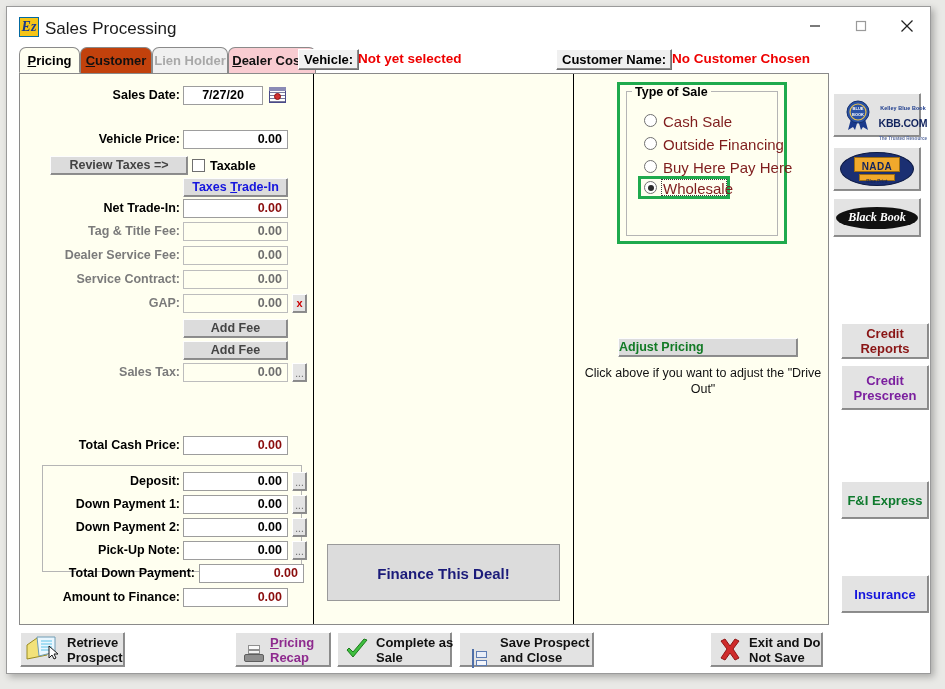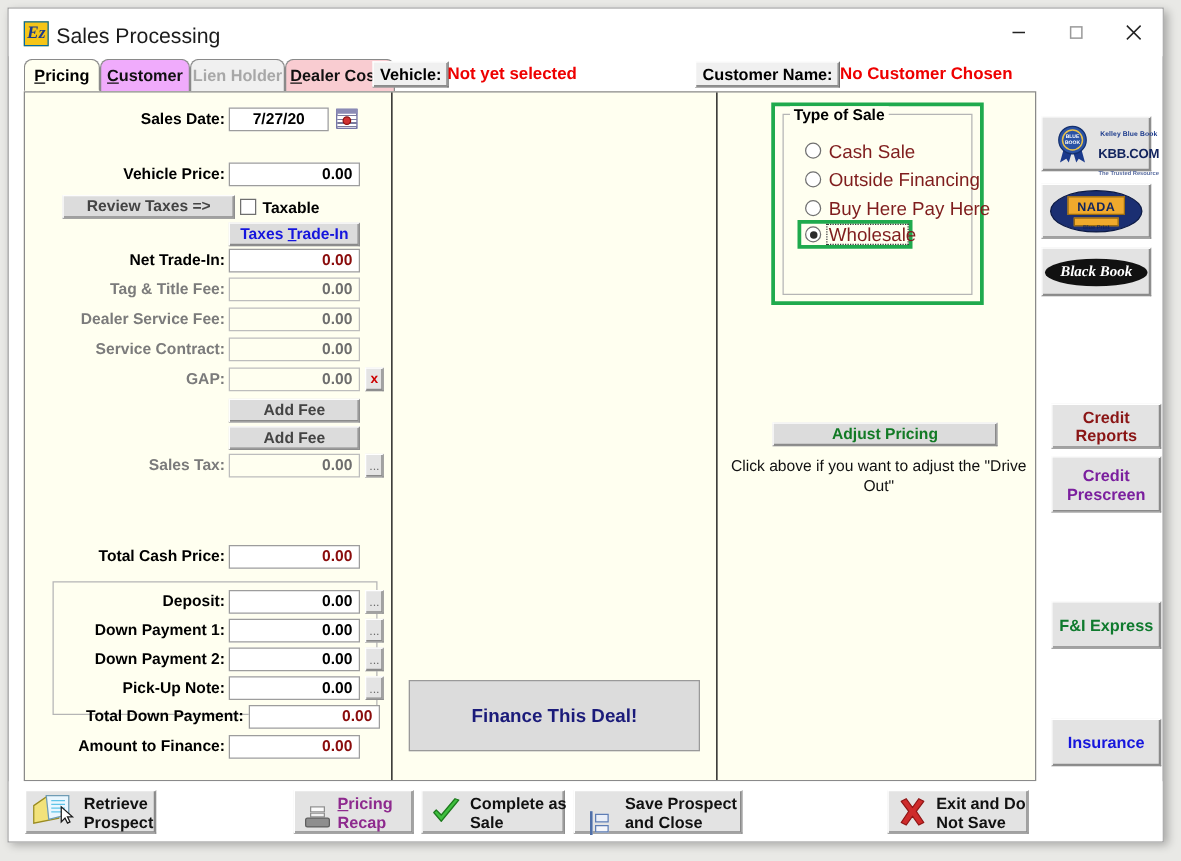--- a/index.html
+++ b/index.html
@@ -32,21 +32,21 @@
   .tab{
     position:absolute;top:0;height:26px;
     border:1px solid #8a8a8a;border-bottom:none;
     border-radius:7px 7px 0 0;
     font-size:13px;font-weight:bold;color:#111;
     line-height:25px;text-align:center;box-sizing:border-box;
     cursor:default;
   }
   .tab .u{text-decoration:underline;}
   .tab.active{background:#fffff0;border-bottom:1px solid #fffff0;z-index:5;color:#000;}
-  .tab.t-customer{background:#f0abfc;}
+  .tab.t-customer{background:#c2410c;}
   .tab.t-lien{background:#f0f0f0;color:#a8a8a8;}
   .tab.t-dealer{background:#f9ccd1;}
 
   .hdr-btn{
     position:absolute;height:21px;background:#f0f0f0;border:1px solid #707070;
     border-top-color:#fff;border-left-color:#fff;
     box-shadow:inset -1px -1px 0 #8b8b8b;
     font-size:13px;font-weight:bold;color:#000;line-height:20px;padding:0 5px;
     box-sizing:border-box;white-space:nowrap;cursor:default;
   }
@@ -113,21 +113,21 @@
   .radio-row{position:absolute;height:17px;cursor:default;}
   .radio{position:absolute;left:0;top:1px;width:13px;height:13px;border-radius:50%;background:#fff;border:1px solid #707070;box-sizing:border-box;}
   .radio .in{position:absolute;left:2.5px;top:2.5px;width:6px;height:6px;border-radius:50%;background:#2b2b2b;}
   .radio-lbl{position:absolute;left:19px;top:0;font-size:15px;color:#7f1d1d;white-space:nowrap;}
 
   .focusbox{position:absolute;border:1px dotted #3a3a3a;box-sizing:border-box;}
 
   .adjbtn{
     position:absolute;background:#dcdcdc;border:1px solid #8e8e8e;
     border-top-color:#fdfdfd;border-left-color:#fdfdfd;box-shadow:inset -1px -1px 0 #8a8a8a;
-    box-sizing:border-box;font-size:12.5px;font-weight:bold;color:#127a25;text-align:center;cursor:default;
+    box-sizing:border-box;font-size:12.5px;font-weight:bold;color:#127a25;text-align:left;cursor:default;
   }
   .hint{position:absolute;font-size:12.5px;color:#111;text-align:center;line-height:16px;}
 
   .bigbtn{
     position:absolute;background:#dcdcdc;border:1px solid #9a9a9a;
     box-sizing:border-box;font-size:15px;font-weight:bold;color:#1b1b7a;
     text-align:center;cursor:default;
   }
   .bigbtn span{position:absolute;left:0;right:0;top:50%;transform:translateY(-50%);}
 

